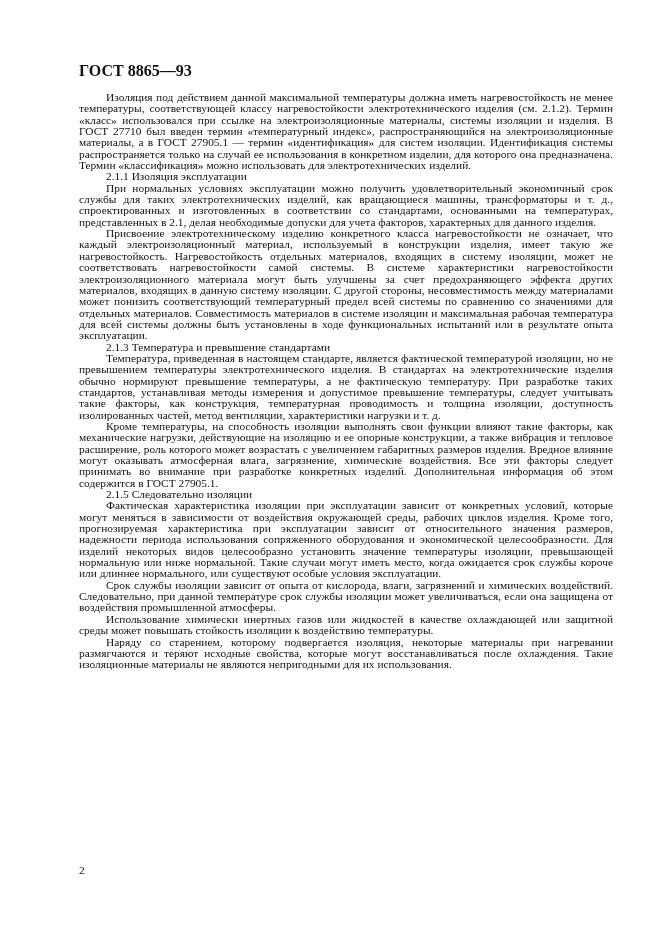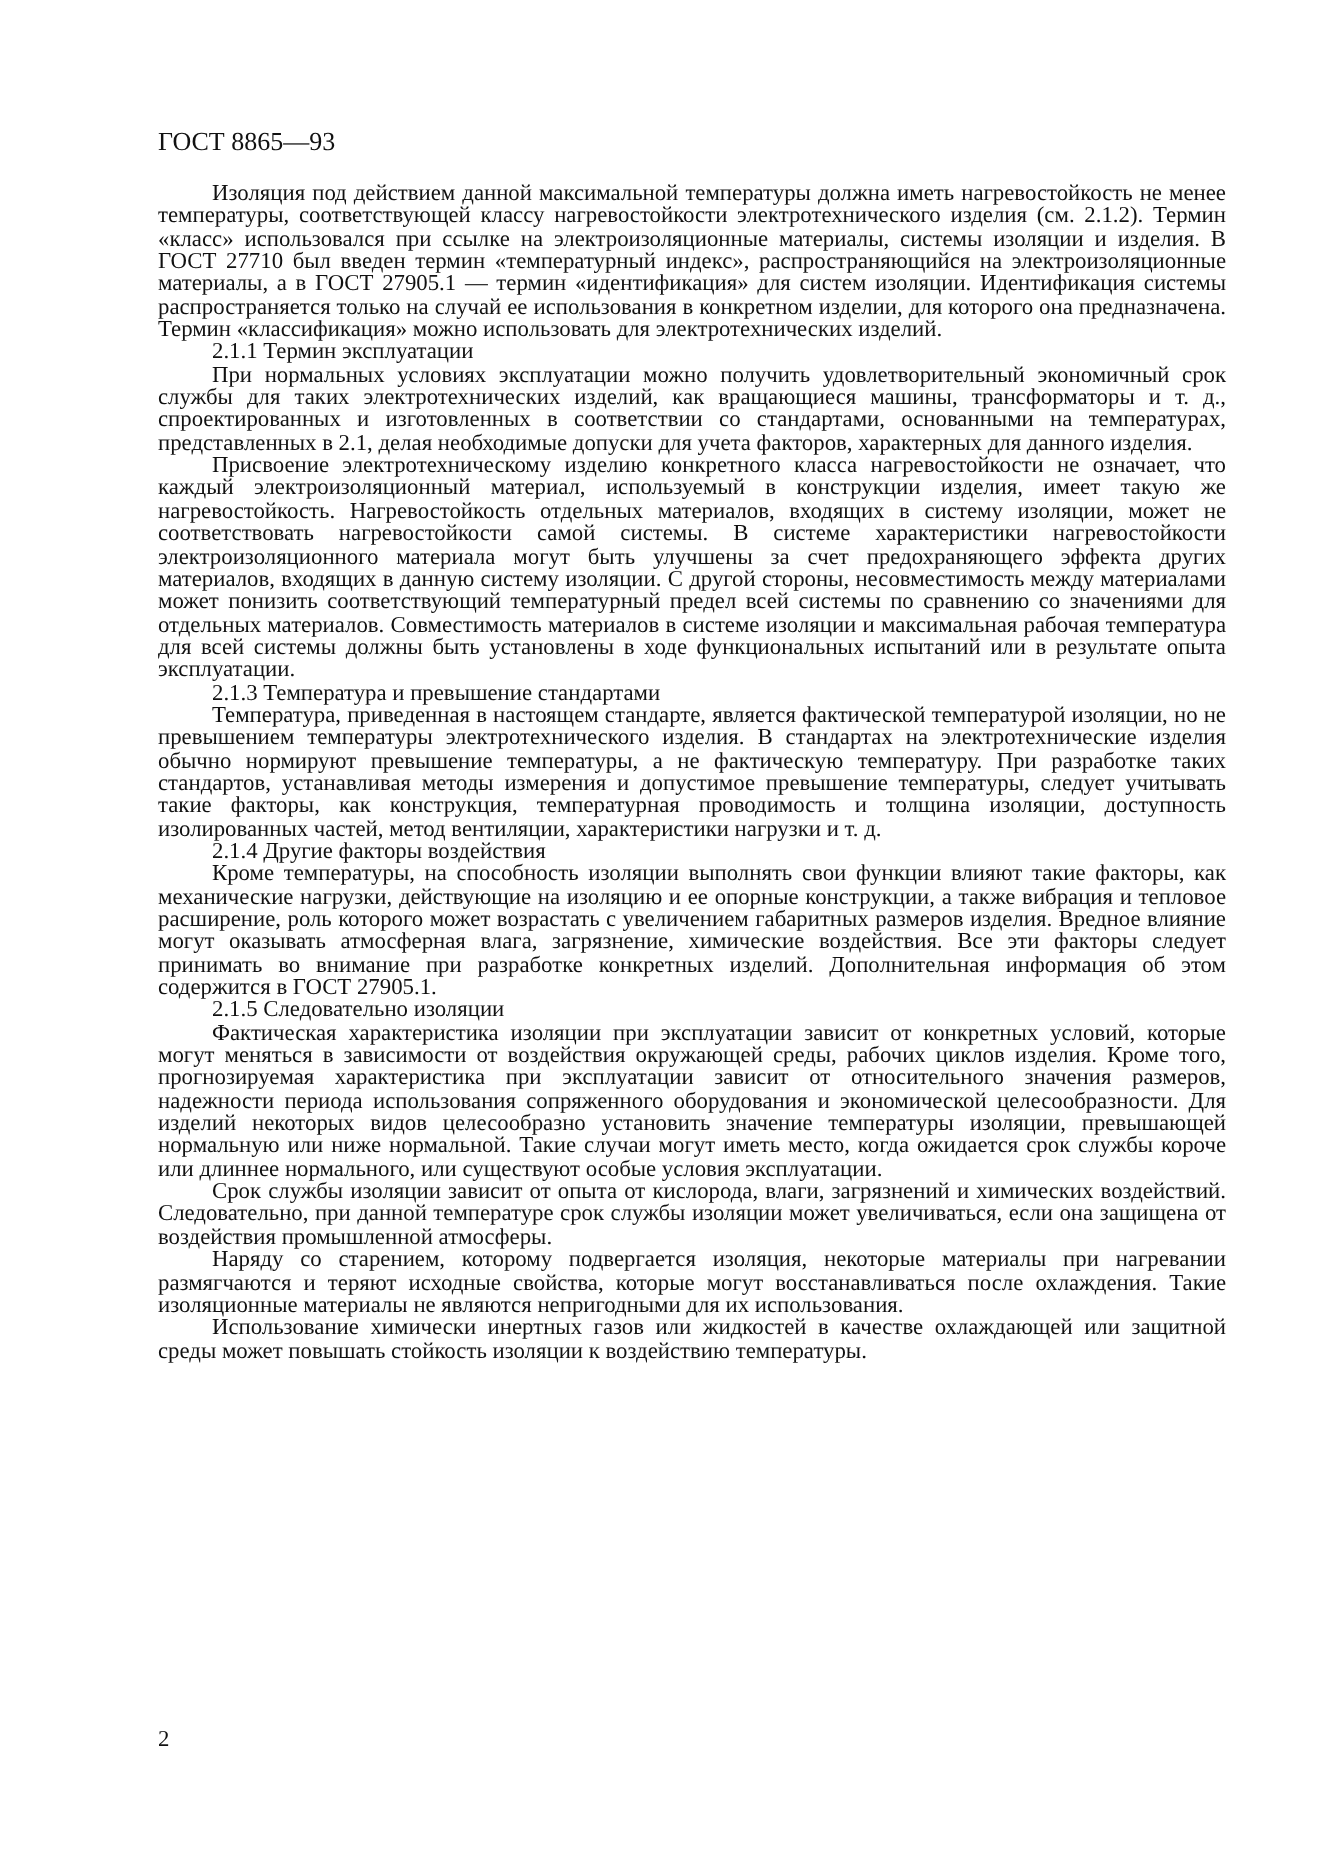--- a/index.html
+++ b/index.html
@@ -1,37 +1,36 @@
 <!DOCTYPE html>
 <html><head>
 <meta charset="utf-8">
 <style>
   html, body { margin: 0; padding: 0; background: #ffffff; }
   body { width: 661px; height: 936px; position: relative; overflow: hidden; }
   .page { position: absolute; left: 79px; top: 64px; width: 534px; color: #111; font-family: "Liberation Serif", "DejaVu Serif", serif; }
-  .header { font-weight: normal; font-size: 13px; line-height: 14px; margin: 0 0 14px 0; }
+  .header { font-weight: bold; font-size: 16px; line-height: 14px; margin: 0 0 14px 0; }
   .body { font-size: 11.4px; line-height: 11.35px; font-family: Liberation Serif, serif; }
   .p { margin: 0; text-align: justify; text-indent: 27px; }
   .h { margin: 0; text-indent: 27px; }
   .pagenum { position: absolute; left: 79px; top: 864px; font-family: "Liberation Serif", serif; font-size: 11.4px; color: #111; }
 </style>
 </head>
 <body>
 
 <div class="page">
   <div class="header">ГОСТ 8865—93</div>
   <div class="body">
     <p class="p">Изоляция под действием данной максимальной температуры должна иметь нагревостойкость не менее температуры, соответствующей классу нагревостойкости электротехнического изделия (см. 2.1.2). Термин «класс» использовался при ссылке на электроизоляционные материалы, системы изоляции и изделия. В ГОСТ 27710 был введен термин «температурный индекс», распространяющийся на электроизоляционные материалы, а в ГОСТ 27905.1 — термин «идентификация» для систем изоляции. Идентификация системы распространяется только на случай ее использования в конкретном изделии, для которого она предназначена. Термин «классификация» можно использовать для электротехнических изделий.</p>
-    <p class="h">2.1.1  Термин эксплуатации</p>
+    <p class="h">2.1.1  Изоляция эксплуатации</p>
     <p class="p">При нормальных условиях эксплуатации можно получить удовлетворительный экономичный срок службы для таких электротехнических изделий, как вращающиеся машины, трансформаторы и т. д., спроектированных и изготовленных в соответствии со стандартами, основанными на температурах, представленных в 2.1, делая необходимые допуски для учета факторов, характерных для данного изделия.</p>
     <p class="p">Присвоение электротехническому изделию конкретного класса нагревостойкости не означает, что каждый электроизоляционный материал, используемый в конструкции изделия, имеет такую же нагревостойкость. Нагревостойкость отдельных материалов, входящих в систему изоляции, может не соответствовать нагревостойкости самой системы. В системе характеристики нагревостойкости электроизоляционного материала могут быть улучшены за счет предохраняющего эффекта других материалов, входящих в данную систему изоляции. С другой стороны, несовместимость между материалами может понизить соответствующий температурный предел всей системы по сравнению со значениями для отдельных материалов. Совместимость материалов в системе изоляции и максимальная рабочая температура для всей системы должны быть установлены в ходе функциональных испытаний или в результате опыта эксплуатации.</p>
     <p class="h">2.1.3  Температура и превышение стандартами</p>
     <p class="p">Температура, приведенная в настоящем стандарте, является фактической температурой изоляции, но не превышением температуры электротехнического изделия. В стандартах на электротехнические изделия обычно нормируют превышение температуры, а не фактическую температуру. При разработке таких стандартов, устанавливая методы измерения и допустимое превышение температуры, следует учитывать такие факторы, как конструкция, температурная проводимость и толщина изоляции, доступность изолированных частей, метод вентиляции, характеристики нагрузки и т. д.</p>
-    <p class="h">2.1.4  Другие факторы воздействия</p>
     <p class="p">Кроме температуры, на способность изоляции выполнять свои функции влияют такие факторы, как механические нагрузки, действующие на изоляцию и ее опорные конструкции, а также вибрация и тепловое расширение, роль которого может возрастать с увеличением габаритных размеров изделия. Вредное влияние могут оказывать атмосферная влага, загрязнение, химические воздействия. Все эти факторы следует принимать во внимание при разработке конкретных изделий. Дополнительная информация об этом содержится в ГОСТ 27905.1.</p>
     <p class="h">2.1.5  Следовательно изоляции</p>
     <p class="p">Фактическая характеристика изоляции при эксплуатации зависит от конкретных условий, которые могут меняться в зависимости от воздействия окружающей среды, рабочих циклов изделия. Кроме того, прогнозируемая характеристика при эксплуатации зависит от относительного значения размеров, надежности периода использования сопряженного оборудования и экономической целесообразности. Для изделий некоторых видов целесообразно установить значение температуры изоляции, превышающей нормальную или ниже нормальной. Такие случаи могут иметь место, когда ожидается срок службы короче или длиннее нормального, или существуют особые условия эксплуатации.</p>
     <p class="p">Срок службы изоляции зависит от опыта от кислорода, влаги, загрязнений и химических воздействий. Следовательно, при данной температуре срок службы изоляции может увеличиваться, если она защищена от воздействия промышленной атмосферы.</p>
+    <p class="p">Использование химически инертных газов или жидкостей в качестве охлаждающей или защитной среды может повышать стойкость изоляции к воздействию температуры.</p>
     <p class="p">Наряду со старением, которому подвергается изоляция, некоторые материалы при нагревании размягчаются и теряют исходные свойства, которые могут восстанавливаться после охлаждения. Такие изоляционные материалы не являются непригодными для их использования.</p>
-    <p class="p">Использование химически инертных газов или жидкостей в качестве охлаждающей или защитной среды может повышать стойкость изоляции к воздействию температуры.</p>
   </div>
 </div>
 <div class="pagenum">2</div>
 
 </body></html>

